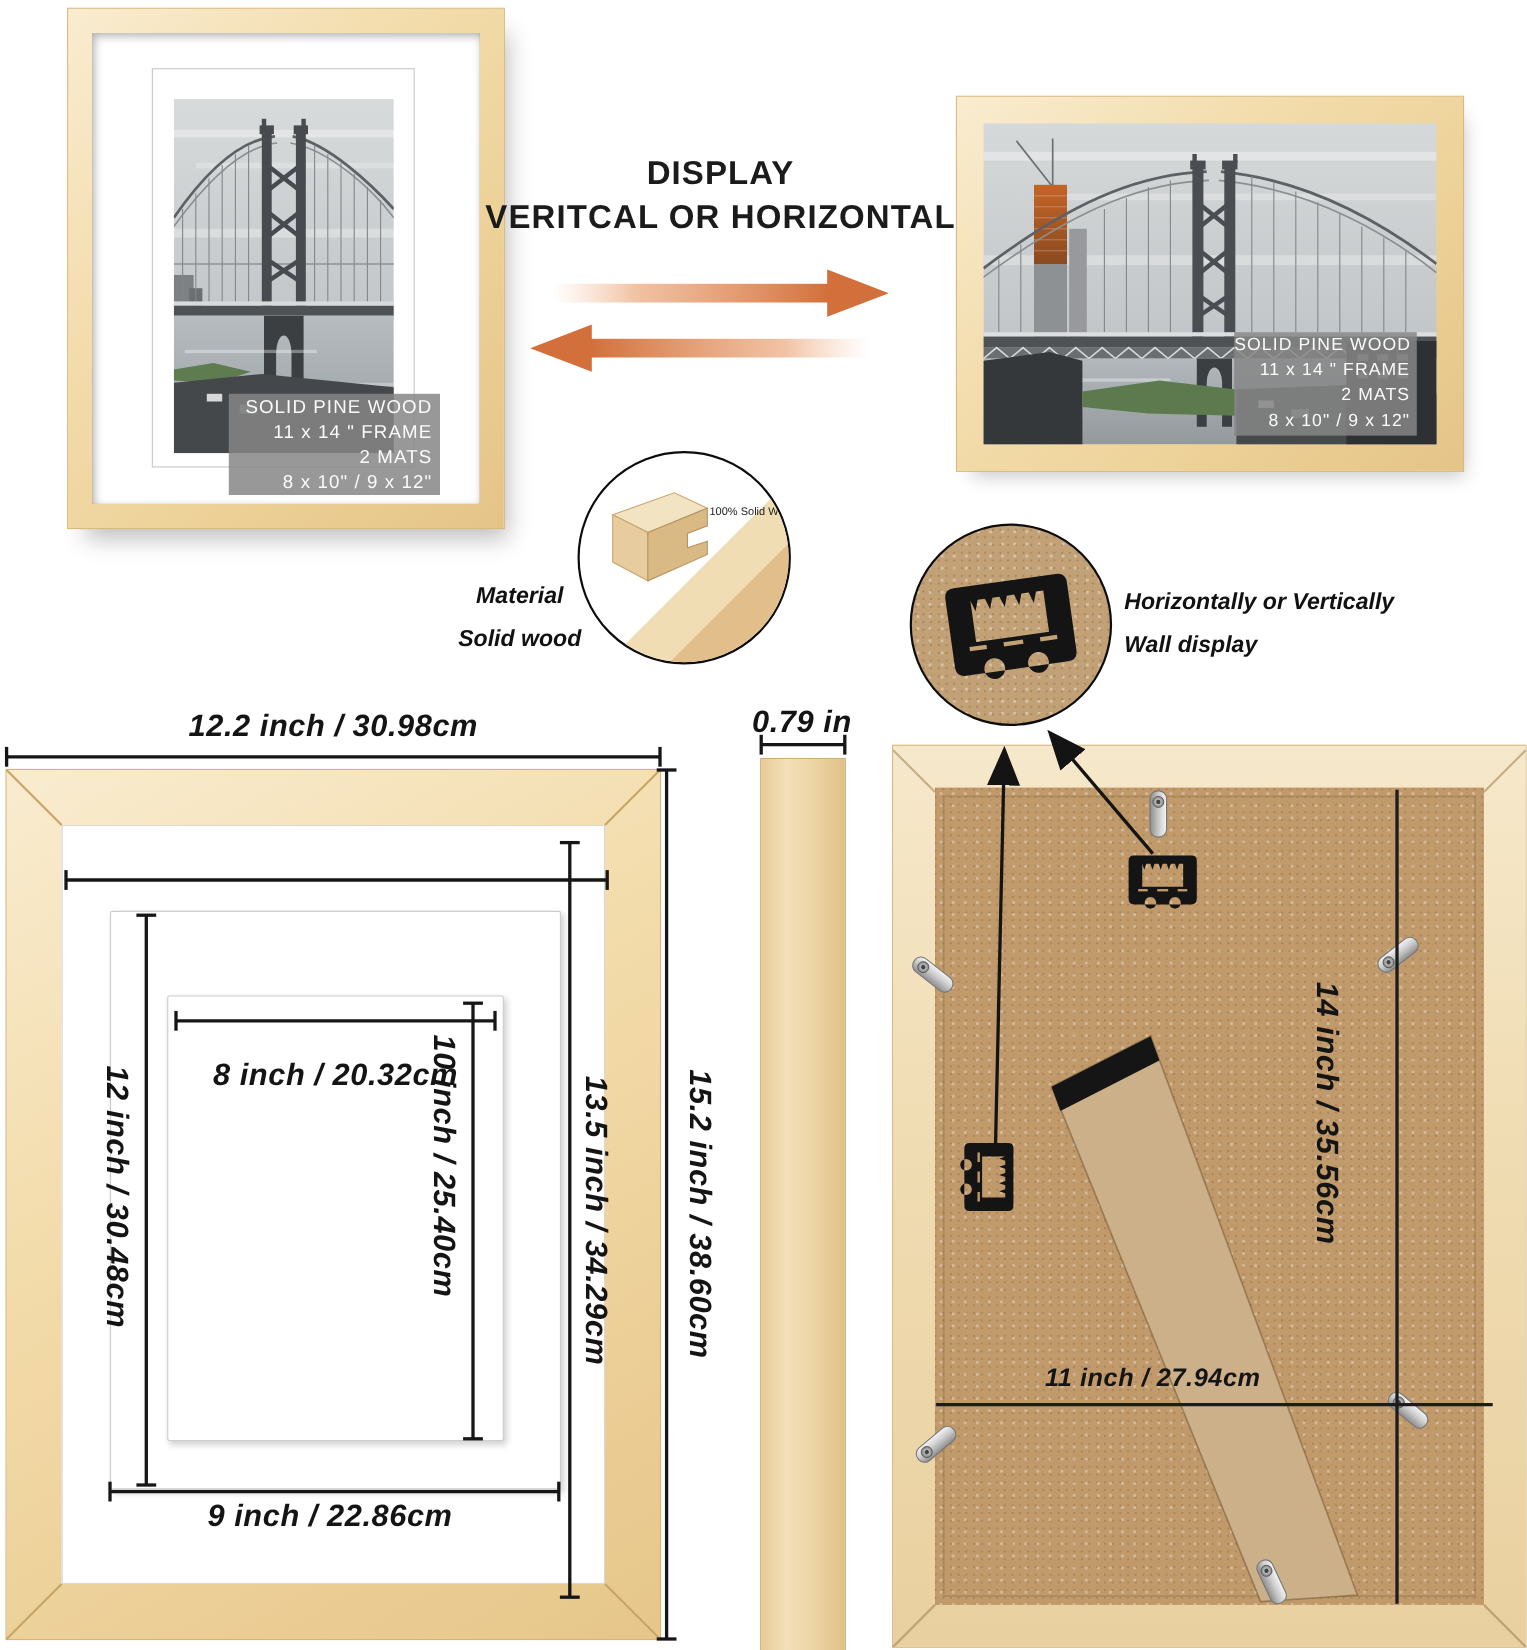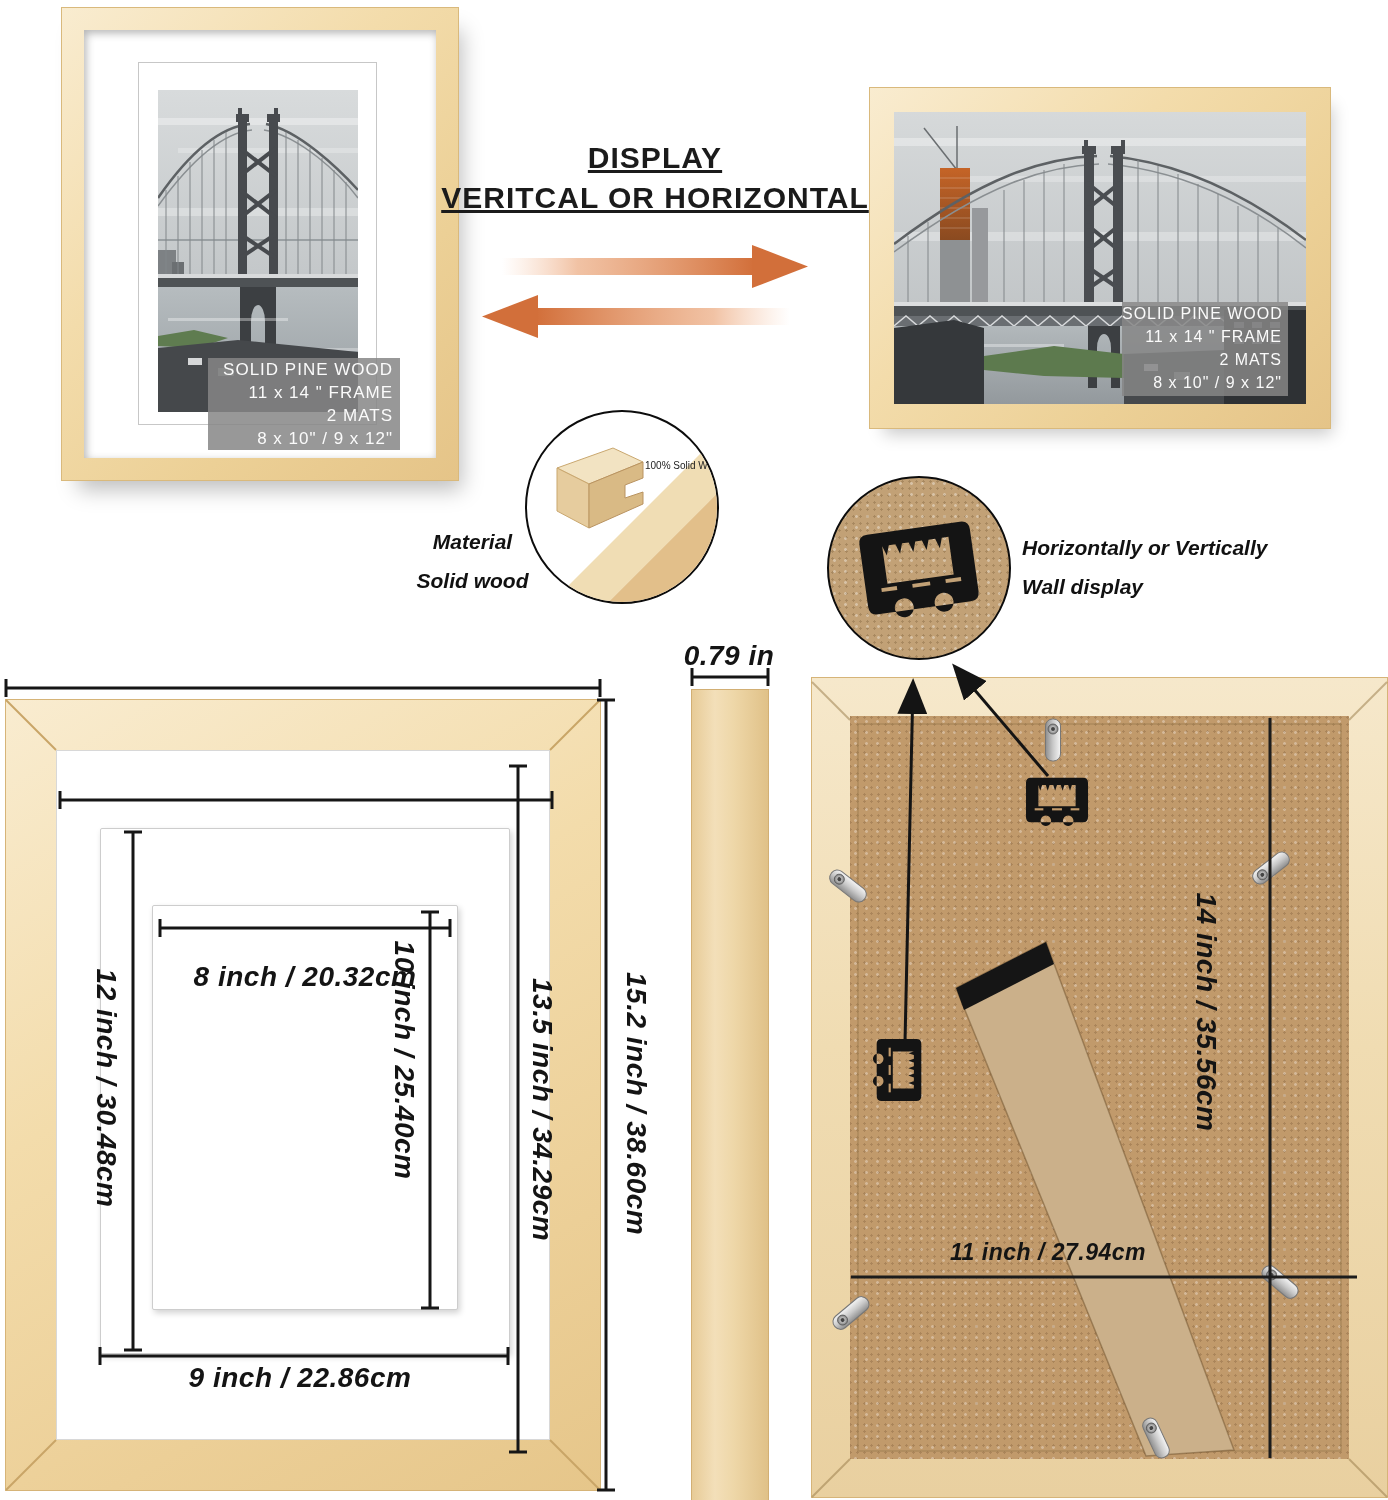--- a/index.html
+++ b/index.html
@@ -123,21 +123,21 @@
       <rect x="60" y="278" width="16" height="8" fill="#8e9294"></rect>
     </svg>
     <div class="badge" style="left:146px;top:350px;width:192px;height:92px;font-size:17px;line-height:23px;padding-right:7px;box-sizing:border-box;">
       <div>SOLID PINE WOOD</div>
       <div>11 x 14 " FRAME</div>
       <div>2 MATS</div>
       <div>8 x 10" / 9 x 12"</div>
     </div>
   </div>
 
-  <div class="heading" style="left:440px;top:138px;width:430px;text-decoration:underline;">
+  <div class="heading" style="left:440px;top:138px;width:430px;">
     <div>DISPLAY</div>
     <div>VERITCAL OR HORIZONTAL</div>
   </div>
 
   <svg class="arrowsvg" style="left:502px;top:243px;" width="306" height="46" viewBox="0 0 306 46">
     <defs>
         <linearGradient id="agR" x1="0" y1="0" x2="1" y2="0">
       <stop offset="0" stop-color="#f4b48c" stop-opacity="0"></stop>
       <stop offset="0.3" stop-color="#e89a68" stop-opacity="0.6"></stop>
       <stop offset="1" stop-color="#d26f3a"></stop>
@@ -410,20 +410,21 @@
       <line x1="606" y1="700" x2="606" y2="1490"></line>
       <line x1="597" y1="700" x2="615" y2="700"></line>
         <line x1="597" y1="1490" x2="615" y2="1490"></line>
 
       <line x1="692" y1="677" x2="768" y2="677"></line>
       <line x1="692" y1="668" x2="692" y2="686"></line>
         <line x1="768" y1="668" x2="768" y2="686"></line>
     </g>
   </svg>
 
+  <div class="dimlabel" style="left:43px;top:644px;width:520px;">12.2 inch / 30.98cm</div>
   <div class="dimlabel" style="left:120px;top:940px;width:370px;margin-top:21px;">8 inch / 20.32cm</div>
   <div class="dimlabel vlabel" style="left:-14px;top:1072px;width:240px;">12 inch / 30.48cm</div>
   <div class="dimlabel vlabel" style="left:284px;top:1044px;width:240px;">10 inch / 25.40cm</div>
   <div class="dimlabel vlabel" style="left:412px;top:1092px;width:260px;">13.5 inch / 34.29cm</div>
   <div class="dimlabel vlabel" style="left:506px;top:1086px;width:260px;">15.2 inch / 38.60cm</div>
   <div class="dimlabel" style="left:100px;top:1362px;width:400px;">9 inch / 22.86cm</div>
   <div class="dimlabel" style="left:654px;top:640px;width:150px;">0.79 in</div>
   <div class="dimlabel vlabel" style="left:1086px;top:996px;width:240px;">14 inch / 35.56cm</div>
   <div class="dimlabel" style="left:898px;top:1236px;width:300px;font-size:23px;">11 inch / 27.94cm</div>
 

